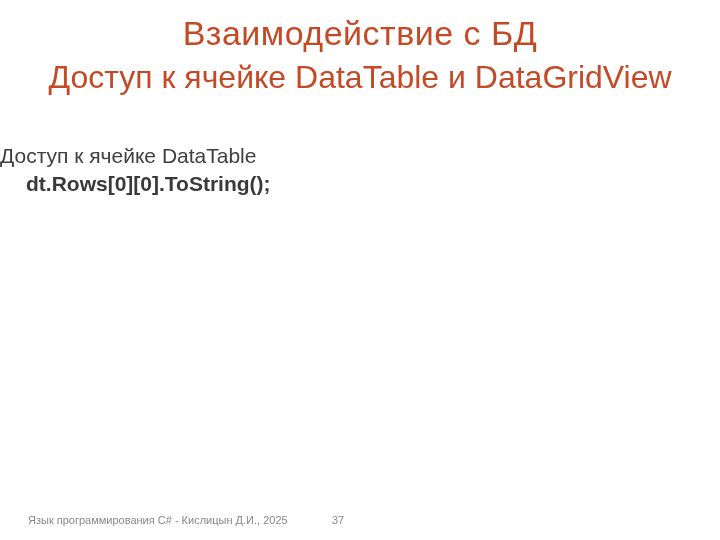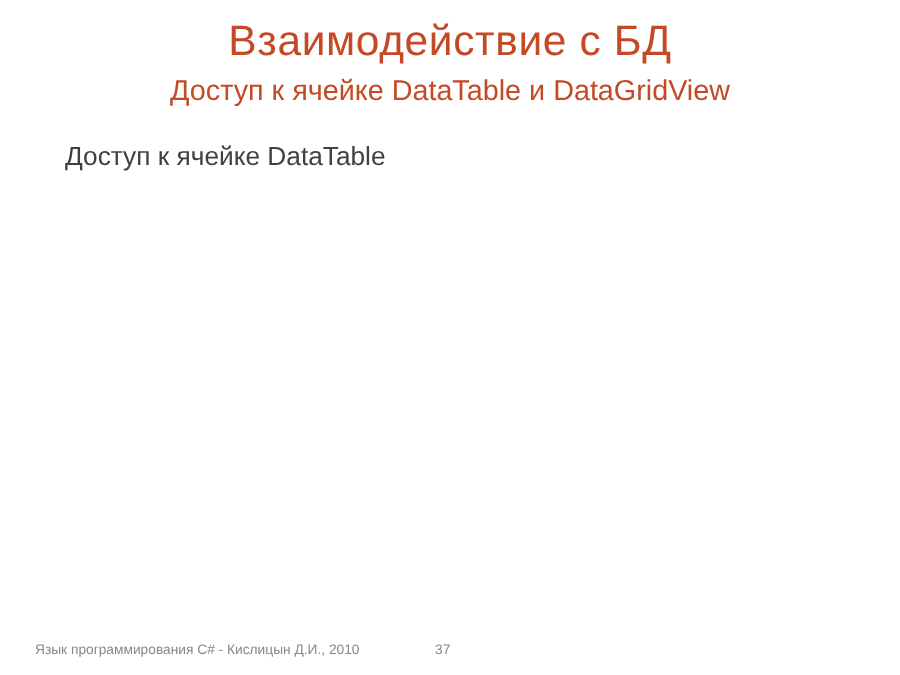--- a/index.html
+++ b/index.html
@@ -22,27 +22,26 @@
     text-align: center;
     color: #c44a26;
     font-size: 34px;
     font-weight: 400;
     padding-top: 14px;
     letter-spacing: 0.5px;
   }
   .subtitle {
     text-align: center;
     color: #c44a26;
-    font-size: 23px;
+    font-size: 32px;
     font-weight: 400;
     margin-top: 6px;
   }
   .body {
-    margin-top: 26px;
-    padding-left: 52px;
+    margin-top: 46px;
     padding-right: 52px;
     color: #404040;
     font-size: 21px;
     line-height: 1.35;
   }
   .line { margin: 0; }
   .code {
     font-weight: 700;
     padding-left: 26px;
     color: #3a3a3a;
@@ -50,33 +49,34 @@
   .gap { height: 28px; }
   .footer {
     position: absolute;
     bottom: 14px;
     left: 28px;
     right: 28px;
     font-size: 11px;
     color: #888888;
   }
   .footer .credit { position: absolute; left: 0; bottom: 0; }
-  .footer .pagenum { position: absolute; left: 320px; bottom: 0; margin-top: 24px; }
+  .footer .pagenum { position: absolute; left: 304px; bottom: 0; margin-top: 24px; }
 </style>
 </head>
 <body>
 
 <div class="slide">
 
   <div class="title">Взаимодействие с БД</div>
   <div class="subtitle">Доступ к ячейке DataTable и DataGridView</div>
 
   <div class="body">
     <p class="line">Доступ к ячейке DataTable</p>
+    <p class="line code">dt.Rows[0][0].ToString();</p>
     <div class="gap"></div>
   </div>
 
   <div class="footer">
-    <span class="credit">Язык программирования C# - Кислицын Д.И., 2010</span>
+    <span class="credit">Язык программирования C# - Кислицын Д.И., 2025</span>
     <span class="pagenum">37</span>
   </div>
 
 </div>
 
 </body></html>

